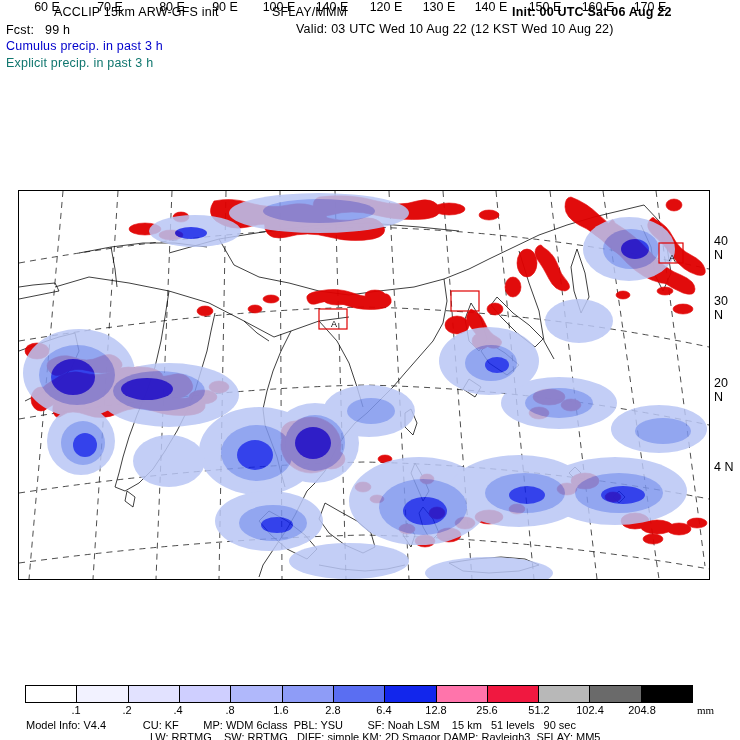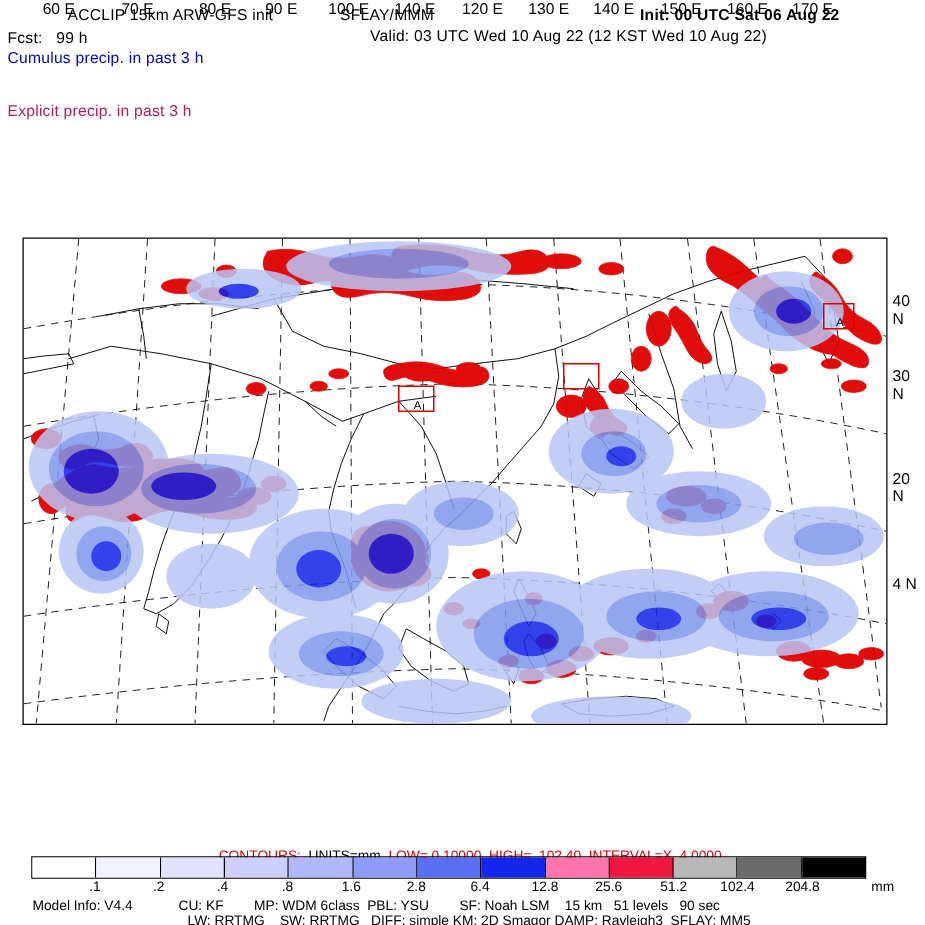--- a/index.html
+++ b/index.html
@@ -24,21 +24,21 @@
   
   .hdr {
     position: absolute;
     font-size: 12.5px;
     white-space: pre;
     letter-spacing: 0.2px;
   }
   .hdr-l1 { left: 6px;  top: 5px; margin-left: 48px; }
   .hdr-l2 { left: 6px;  top: 23px; }
   .hdr-l3 { left: 6px;  top: 39px; color: #0000cc; }
-  .hdr-l4 { left: 6px;  top: 56px; color: #be185d; margin-top: 26px; }
+  .hdr-l4 { left: 6px;  top: 56px; color: #0f766e; }
   .hdr-c1 { left: 272px; top: 5px; }
   .hdr-c2 { left: 296px; top: 22px; }
   .hdr-r1 { left: 512px; top: 5px; font-weight: bold; }
 
   
   .map-wrap {
     position: absolute;
     left: 18px;
     top: 190px;
     width: 692px;
@@ -103,20 +103,21 @@
     position: absolute;
     font-size: 11px;
     transform: translateX(-50%);
     white-space: pre;
   }
   .cbar-unit {
     position: absolute;
     left: 697px;
     top: 704px;
     font-size: 11px;
+    font-family: Liberation Serif, serif;
   }
 
   
   .foot {
     position: absolute;
     font-size: 11px;
     white-space: pre;
   }
   .foot-l1 { left: 26px; top: 719px; }
   .foot-l2 { left: 150px; top: 731px; }
@@ -375,23 +376,20 @@
       <g>
         <rect x="300" y="118" width="28" height="20" fill="none" stroke="#e00000" stroke-width="1.2"></rect>
         <text x="312" y="136" font-family="Liberation Sans, sans-serif" font-size="9" fill="#000">A</text>
         <rect x="432" y="100" width="28" height="20" fill="none" stroke="#e00000" stroke-width="1.2"></rect>
         <rect x="640" y="52" width="24" height="20" fill="none" stroke="#e00000" stroke-width="1.2"></rect>
         <text x="650" y="70" font-family="Liberation Sans, sans-serif" font-size="9" fill="#000">A</text>
       </g>
     </svg>
   </div>
 
-  <div class="contour-line">
-    <span class="red">CONTOURS:</span><span class="blk">  </span><span class="blk">UNITS=mm</span><span class="blk">  </span><span class="red">LOW= 0.10000</span><span class="blk">  </span><span class="red">HIGH=  102.40</span><span class="blk">  </span><span class="red">INTERVAL=X  4.0000</span>
-  </div>
 
   <div class="cbar">
     <div style="background:#ffffff"></div>
     <div style="background:#f2f2ff"></div>
     <div style="background:#e2e2ff"></div>
     <div style="background:#cfcfff"></div>
     <div style="background:#b0b8fb"></div>
     <div style="background:#8e9cf7"></div>
     <div style="background:#5a6ef2"></div>
     <div style="background:#1226ec"></div>

